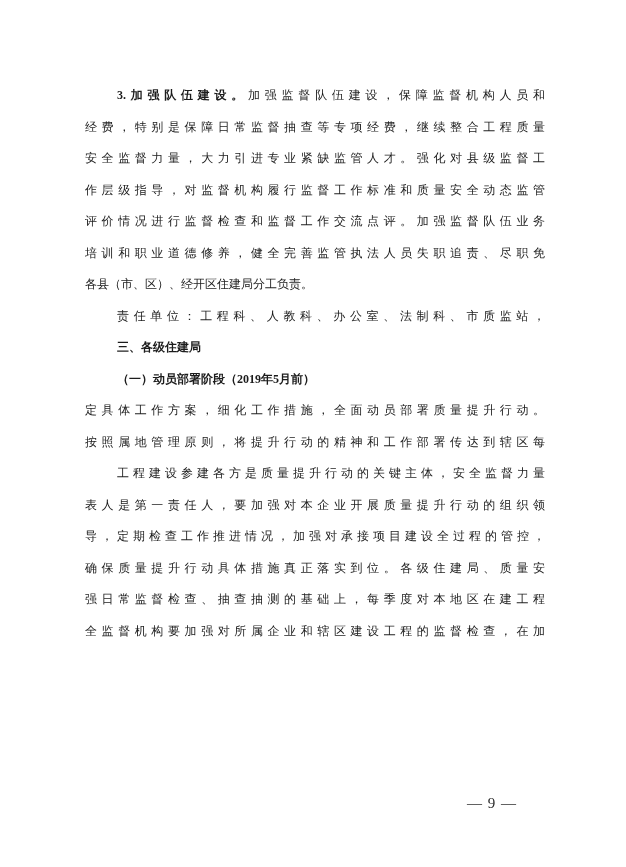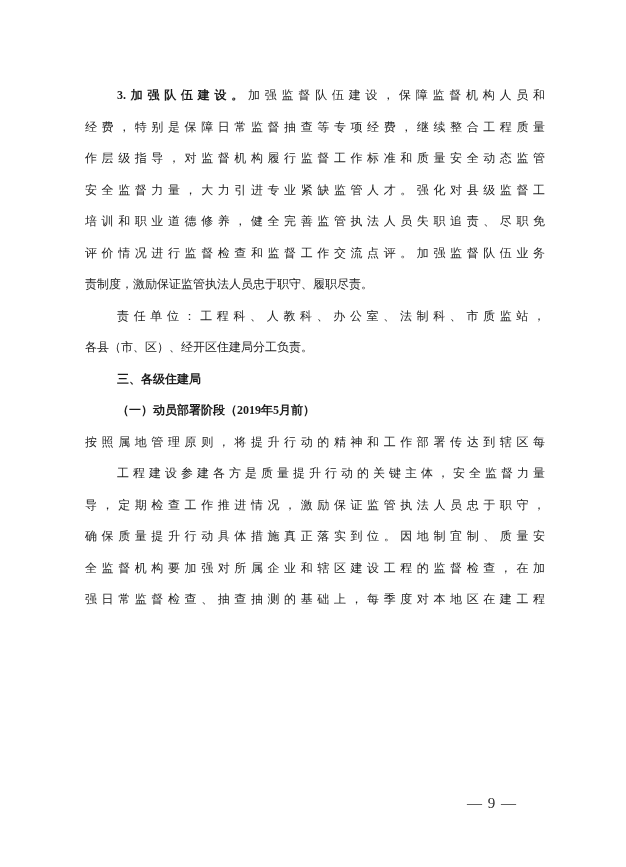--- a/index.html
+++ b/index.html
@@ -60,39 +60,40 @@
 </head>
 <body>
 
 <div class="page">
 
   <div class="doc-body">
 
     <div class="line fill indent"><b class="lead">3.加强队伍建设。</b><span>加强监督队伍建设，保障监督机构人员和</span></div>
 
     <div class="line fill">经费，特别是保障日常监督抽查等专项经费，继续整合工程质量</div>
+    <div class="line fill">安全监督力量，大力引进专业紧缺监管人才。强化对县级监督工</div>
     <div class="line fill">作层级指导，对监督机构履行监督工作标准和质量安全动态监管</div>
-    <div class="line fill">安全监督力量，大力引进专业紧缺监管人才。强化对县级监督工</div>
+    <div class="line fill">评价情况进行监督检查和监督工作交流点评。加强监督队伍业务</div>
     <div class="line fill">培训和职业道德修养，健全完善监管执法人员失职追责、尽职免</div>
-    <div class="line fill">评价情况进行监督检查和监督工作交流点评。加强监督队伍业务</div>
-    <div class="line">责制度，激励保证监管执法人员忠于职守、履职尽责。</div>
 
+    <div class="line">各县（市、区）、经开区住建局分工负责。</div>
     <div class="line fill indent">责任单位：工程科、人教科、办公室、法制科、市质监站，</div>
-    <div class="line">各县（市、区）、经开区住建局分工负责。</div>
 
     <div class="line heading indent">三、各级住建局</div>
 
     <div class="line heading indent">（一）动员部署阶段（2019年5月前）</div>
 
+    <div class="line fill">定具体工作方案，细化工作措施，全面动员部署质量提升行动。</div>
     <div class="line fill">按照属地管理原则，将提升行动的精神和工作部署传达到辖区每</div>
 
 
     <div class="line fill indent">工程建设参建各方是质量提升行动的关键主体，安全监督力量</div>
-    <div class="line fill">导，定期检查工作推进情况，激励保证监管执法人员忠于职守，</div>
-    <div class="line fill">确保质量提升行动具体措施真正落实到位。因地制宜制、质量安</div>
+    <div class="line fill">表人是第一责任人，要加强对本企业开展质量提升行动的组织领</div>
+    <div class="line fill">导，定期检查工作推进情况，加强对承接项目建设全过程的管控，</div>
+    <div class="line fill">确保质量提升行动具体措施真正落实到位。各级住建局、质量安</div>
+    <div class="line fill">强日常监督检查、抽查抽测的基础上，每季度对本地区在建工程</div>
     <div class="line fill">全监督机构要加强对所属企业和辖区建设工程的监督检查，在加</div>
-    <div class="line fill">强日常监督检查、抽查抽测的基础上，每季度对本地区在建工程</div>
 
   </div>
 
   <div class="page-number">— 9 —</div>
 
 </div>
 
 </body></html>

